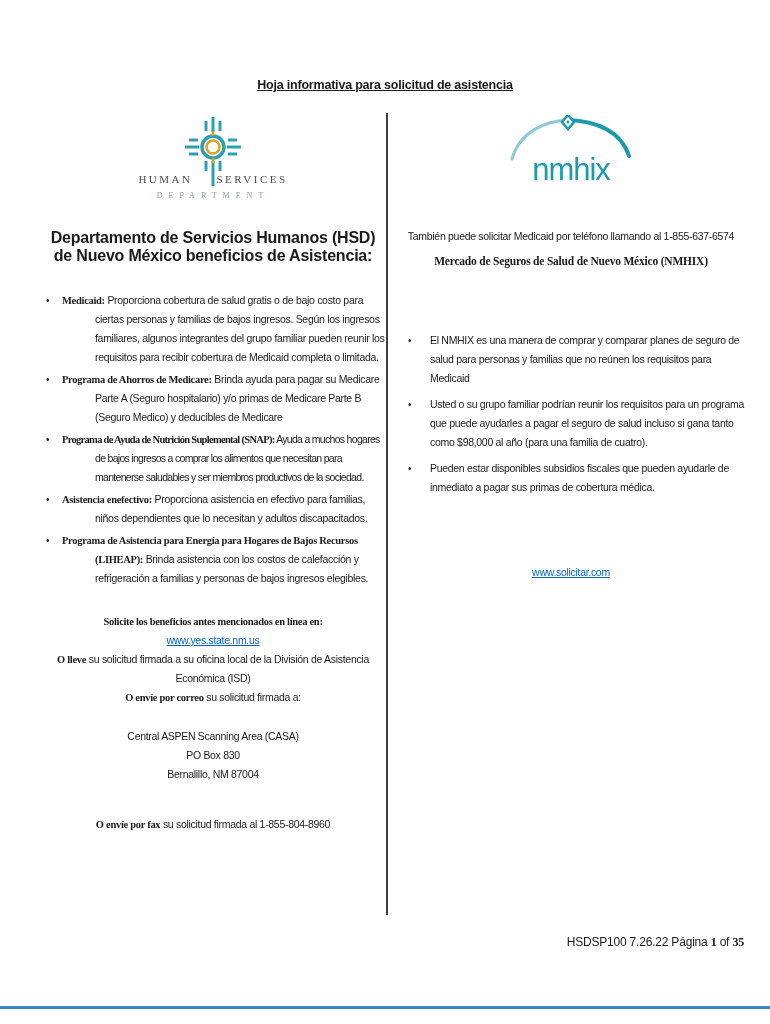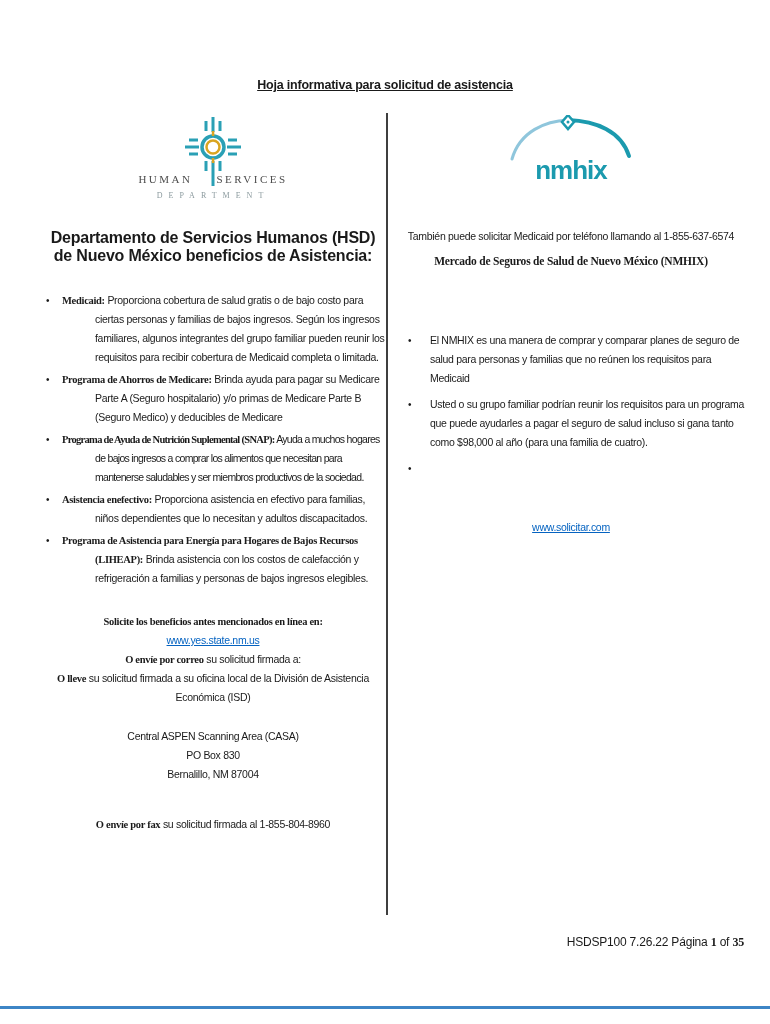--- a/index.html
+++ b/index.html
@@ -38,21 +38,21 @@
 
   .center-block { text-align:center; }
   .apply   { margin-top:24px; }
   .address { margin-top:20px; }
   .fax     { margin-top:31px; }
   .link { color:#0563c1; text-decoration:underline; cursor:pointer; }
 
   
   .nmhix-logo { text-align:center; padding-top:2px; height:78px; }
   .nmhix-logo svg { display:block; margin:0 auto; }
-  .nmhix-text { font-size:26px; font-weight:bold; color:#1b9aae; letter-spacing:-1px;
+  .nmhix-text { font-size:31px; font-weight:normal; color:#1b9aae; letter-spacing:-1px;
                 line-height:30px; margin-top:-6px; }
 
   .phone { margin-top:36px; text-align:center; }
   .rheading { margin-top:6px; text-align:center; font-size:11.5px; letter-spacing:-0.2px; }
   .rbullets { margin-top:60px; }
   .rbullets li { position:relative; padding-left:32px; margin-bottom:7px; }
   .rbullets li .marker { position:absolute; left:10px; top:0; font-size:10px; }
   .online { margin-top:94px; text-align:center; }
   .rlink  { margin-top:66px; text-align:center; }
 
@@ -115,22 +115,22 @@
         <span class="marker">•</span><span class="b">Asistencia enefectivo:</span><span> Proporciona asistencia en efectivo para familias, niños dependientes que lo necesitan y adultos discapacitados.</span>
       </li>
       <li>
         <span class="marker">•</span><span class="b">Programa de Asistencia para Energía para Hogares de Bajos Recursos (LIHEAP):</span><span> Brinda asistencia con los costos de calefacción y refrigeración a familias y personas de bajos ingresos elegibles.</span>
       </li>
     </ul>
 
     <div class="center-block apply">
       <div class="b">Solicite los beneficios antes mencionados en línea en:</div>
       <div><a class="link">www.yes.state.nm.us</a></div>
+      <div><span class="b">O lleve</span><span> su solicitud firmada a su oficina local de la División de Asistencia Económica (ISD)</span></div>
       <div><span class="b">O envíe por correo</span><span> su solicitud firmada a:</span></div>
-      <div><span class="b">O lleve</span><span> su solicitud firmada a su oficina local de la División de Asistencia Económica (ISD)</span></div>
     </div>
 
     <div class="center-block address">
       <div>Central ASPEN Scanning Area (CASA)</div>
       <div>PO Box 830</div>
       <div>Bernalillo, NM 87004</div>
     </div>
 
     <div class="center-block fax">
       <span class="b">O envíe por fax</span><span> su solicitud firmada al 1-855-804-8960</span>
@@ -155,21 +155,21 @@
     <div class="rheading b">Mercado de Seguros de Salud de Nuevo México (NMHIX)</div>
 
     <ul class="rbullets">
       <li>
         <span class="marker">•</span><span>El NMHIX es una manera de comprar y comparar planes de seguro de salud para personas y familias que no reúnen los requisitos para Medicaid</span>
       </li>
       <li>
         <span class="marker">•</span><span>Usted o su grupo familiar podrían reunir los requisitos para un programa que puede ayudarles a pagar el seguro de salud incluso si gana tanto como $98,000 al año (para una familia de cuatro).</span>
       </li>
       <li>
-        <span class="marker">•</span>
+        <span class="marker">•</span><span>Pueden estar disponibles subsidios fiscales que pueden ayudarle de inmediato a pagar sus primas de cobertura médica.</span>
       </li>
     </ul>
 
 
     <div class="rlink"><a class="link">www.solicitar.com</a></div>
 
   </div>
 
   <div class="footer">
     <span>HSDSP100 7.26.22 Página </span><span class="b">1</span><span> of </span><span class="b">35</span>

